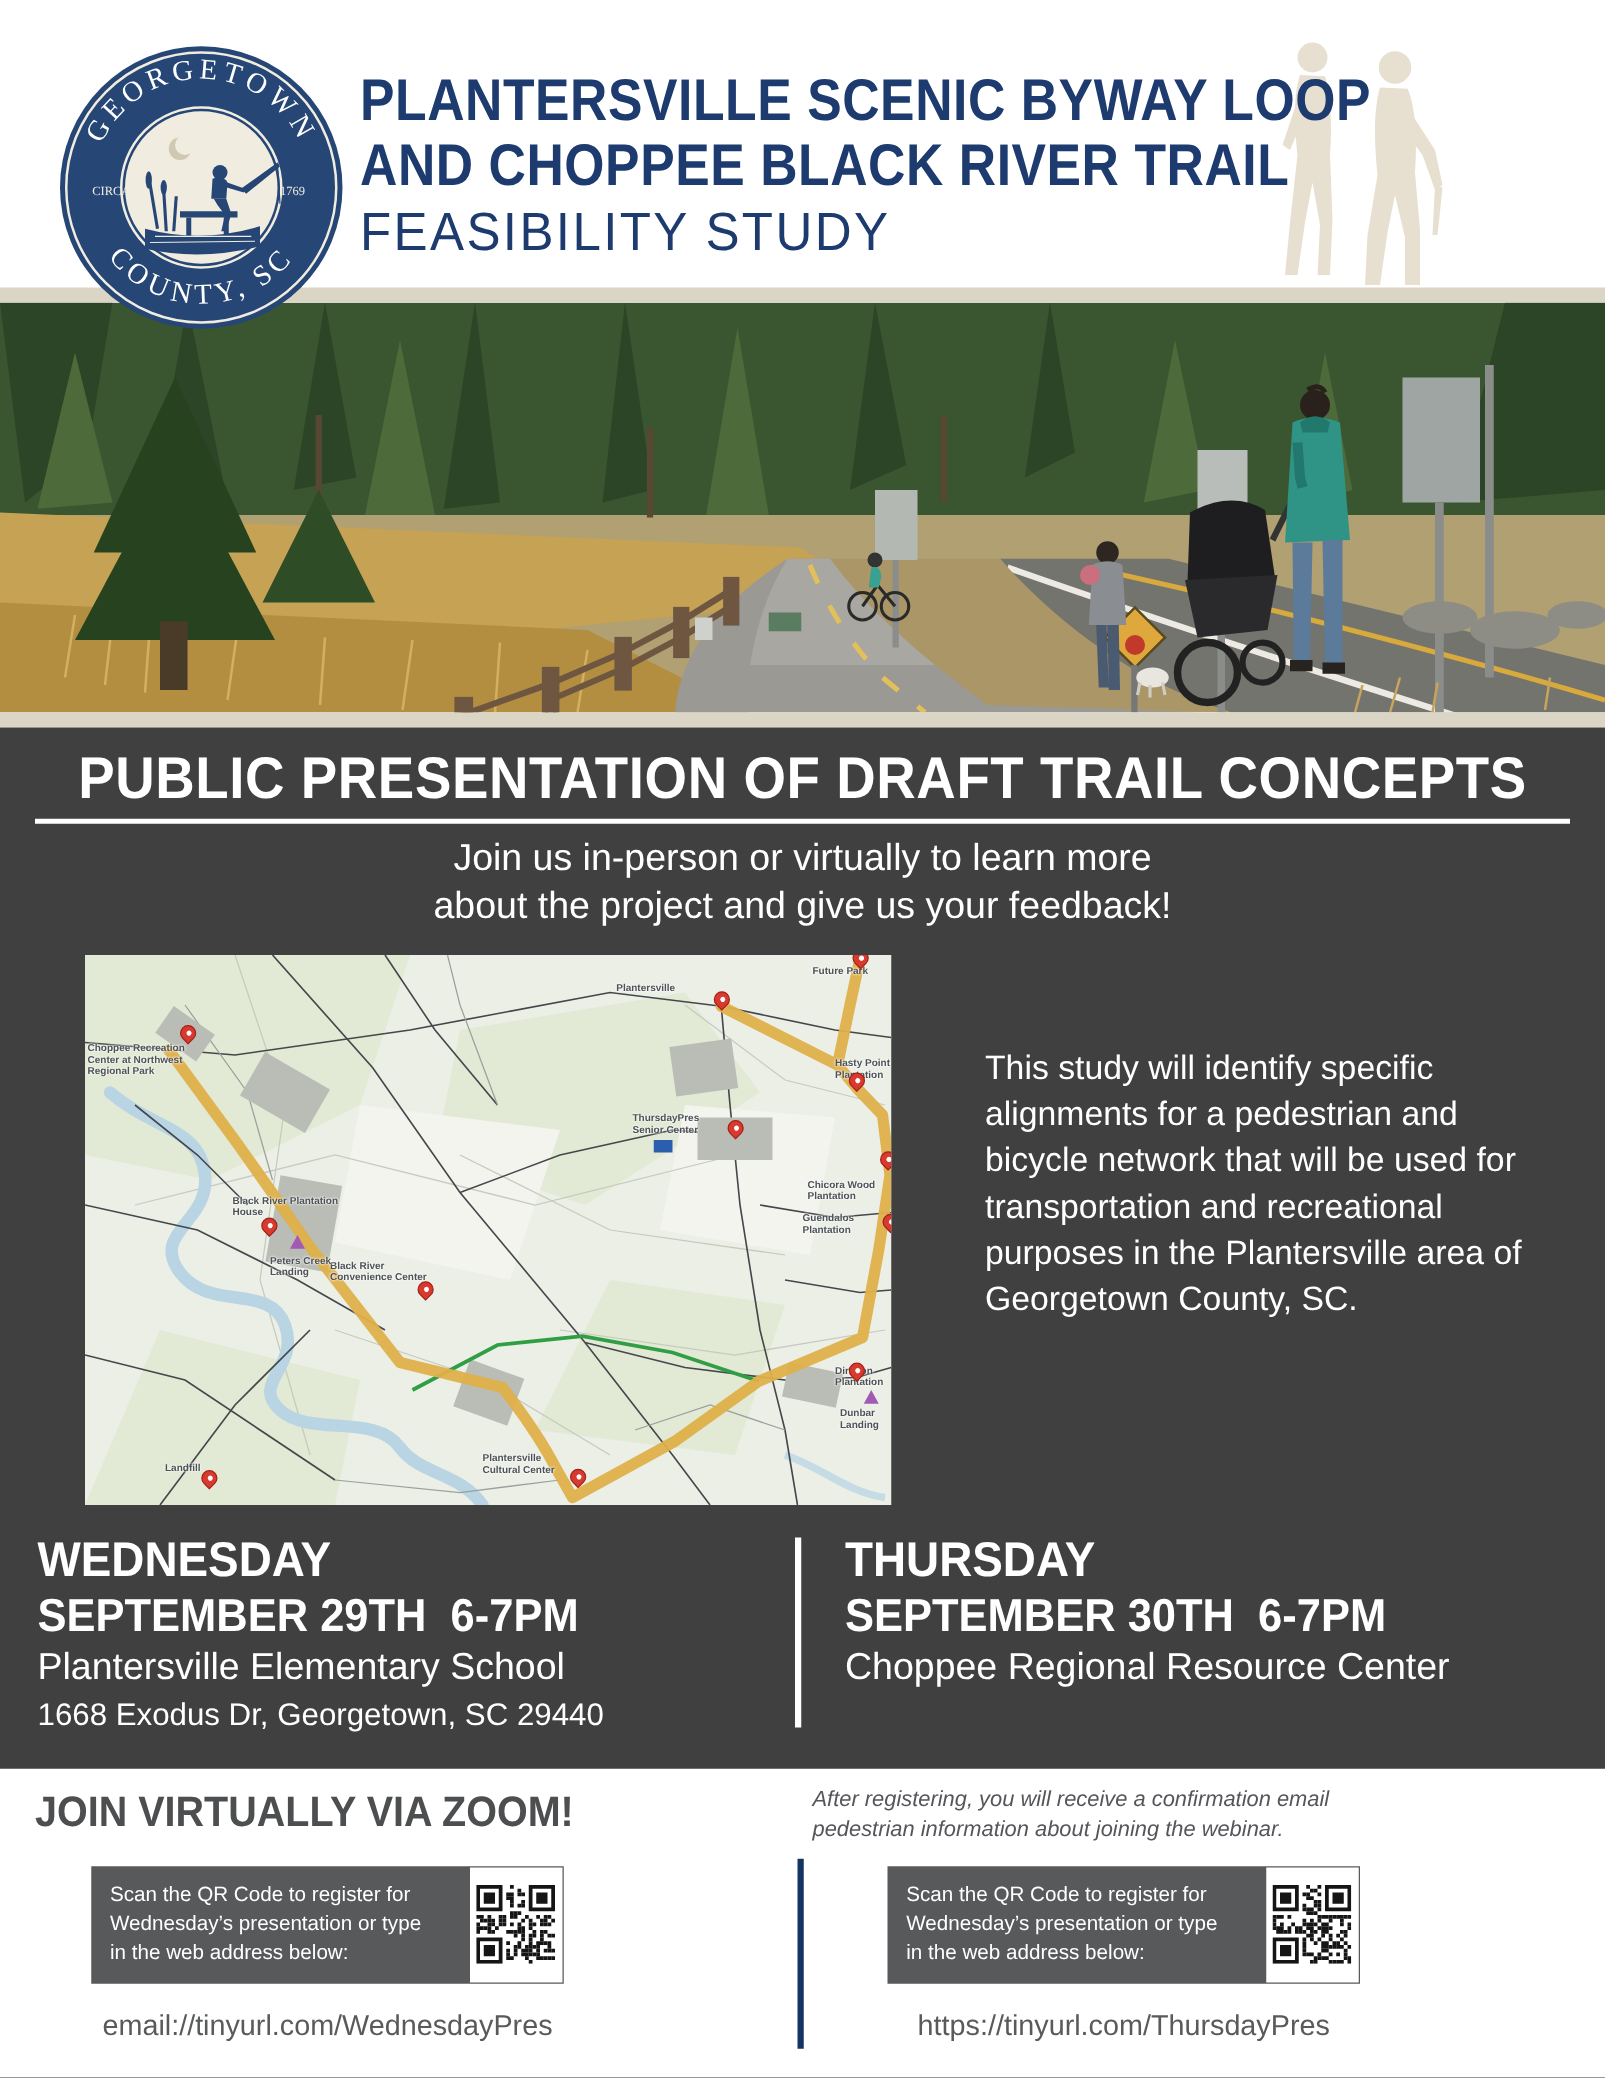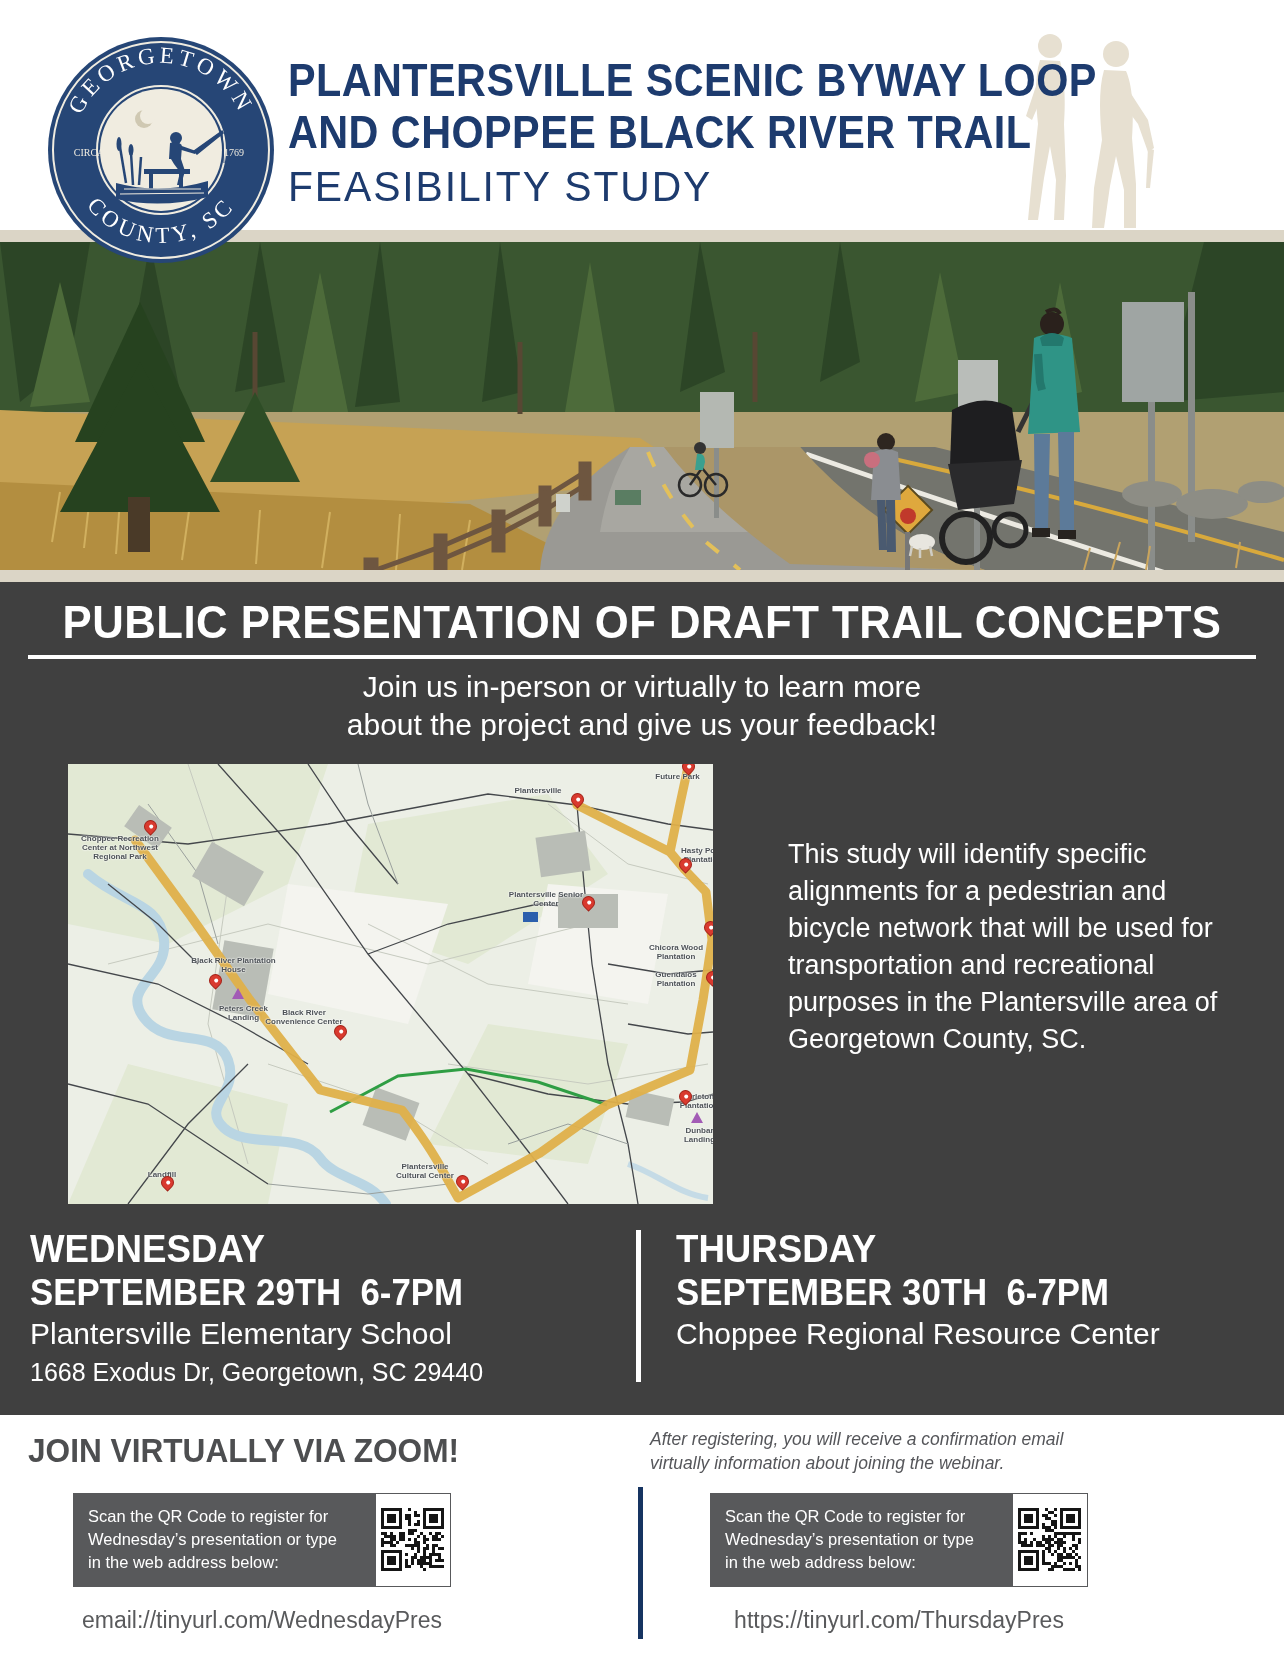--- a/index.html
+++ b/index.html
@@ -21,21 +21,21 @@
   .navy{position:absolute;left:0;top:582px;width:1284px;height:833px;background:#404040;z-index:4;}
   .main-heading{position:absolute;left:0;top:12px;width:1284px;text-align:center;color:#ffffff;
                 font-weight:bold;font-size:47px;letter-spacing:.5px;transform:scaleX(.93);
                 transform-origin:center top;white-space:nowrap;}
   .rule{position:absolute;left:28px;right:28px;top:73px;height:4px;background:#ffffff;}
   .subtitle{position:absolute;left:0;width:1284px;text-align:center;color:#ffffff;font-size:30px;}
   
   .map{position:absolute;left:68px;top:182px;width:645px;height:440px;background:#ecefe6;overflow:hidden;}
   .map svg.base{position:absolute;left:0;top:0;}
   .map-label{position:absolute;font-size:8px;line-height:9px;font-weight:bold;color:#4d5257;
-             text-align:center;text-shadow:0 0 2px #ffffff,0 0 2px #ffffff;z-index:5;}
+             text-shadow:0 0 2px #ffffff,0 0 2px #ffffff;z-index:5;}
   .map-pin{position:absolute;width:11px;height:11px;background:#d93a2f;border:1px solid #a32218;
            border-radius:50% 50% 50% 0;transform:translate(-6px,-12px) rotate(-45deg);z-index:6;}
   .map-pin:after{content:"";position:absolute;left:3.5px;top:3.5px;width:4px;height:4px;border-radius:50%;background:#ffffff;}
   .map-marker-purple{position:absolute;width:0;height:0;border-left:6px solid transparent;
            border-right:6px solid transparent;border-bottom:11px solid #a25bb5;
            transform:translate(-6px,-10px);z-index:6;}
   .school-icon{position:absolute;left:455px;top:148px;width:15px;height:10px;background:#2b5fad;z-index:6;}
   
   .desc{position:absolute;left:788px;top:254px;width:455px;color:#ffffff;font-size:27px;line-height:37px;}
   
@@ -345,21 +345,21 @@
           <div class="map-label" style="left: 318px; top: 398px; width: 78px;">Plantersville Cultural Center</div>
           <div class="map-pin" style="left: 394px; top: 423px;"></div>
           <div class="map-label" style="left: 64px; top: 406px; width: 60px;">Landfill</div>
           <div class="map-pin" style="left: 99px; top: 424px;"></div>
           <div class="map-label" style="left: 425px; top: 22px; width: 90px;">Plantersville</div>
           <div class="map-pin" style="left: 509px; top: 41px;"></div>
           <div class="map-label" style="left: 582px; top: 8px; width: 55px;">Future Park</div>
           <div class="map-pin" style="left: 620px; top: 8px;"></div>
           <div class="map-label" style="left: 600px; top: 82px; width: 70px;">Hasty Point Plantation</div>
           <div class="map-pin" style="left: 617px; top: 106px;"></div>
-          <div class="map-label" style="left: 438px; top: 126px; width: 80px;">Plantersville Senior Center</div>
+          <div class="map-label" style="left: 438px; top: 126px; width: 80px;">ThursdayPres Senior Center</div>
           <div class="map-pin" style="left: 520px; top: 144px;"></div>
           <div class="map-label" style="left: 578px; top: 152px; width: 60px; margin-top: 27px;">Chicora Wood Plantation</div>
           <div class="map-pin" style="left: 642px; top: 169px;"></div>
           <div class="map-label" style="left: 574px; top: 206px; width: 68px;">Guendalos Plantation</div>
           <div class="map-pin" style="left: 644px; top: 219px;"></div>
           <div class="map-label" style="left: 600px; top: 328px; width: 62px;">Dirleton Plantation</div>
           <div class="map-pin" style="left: 617px; top: 338px;"></div>
           <div class="map-label" style="left: 148px; top: 240px; width: 55px;">Peters Creek Landing</div>
           <div class="map-marker-purple" style="left: 170px; top: 234px;"></div>
           <div class="map-label" style="left: 604px; top: 362px; width: 55px;">Dunbar Landing</div>
@@ -381,21 +381,21 @@
       <div class="ev-day">THURSDAY</div>
       <div class="ev-date">SEPTEMBER 30TH  6-7PM</div>
       <div class="ev-venue">Choppee Regional Resource Center</div>
     </div>
   </div>
 
   <div class="bottom">
     <div class="zoom-heading">JOIN VIRTUALLY VIA ZOOM!</div>
     <div class="webinar-note">
       <div>After registering, you will receive a confirmation email</div>
-      <div>virtually information about joining the webinar.</div>
+      <div>pedestrian information about joining the webinar.</div>
     </div>
 
     <div class="qr-box" style="left:73px;">
       <div class="box-text" style="white-space: pre;"><span>Scan the QR Code to register for</span>
 <span>Wednesday’s presentation or type</span>
 <span>in the web address below:</span></div>
       <div class="qr-panel">
         <div class="qr-code" id="qr0"><svg width="63" height="63" viewBox="0 0 63 63" xmlns="http://www.w3.org/2000/svg">
               <rect width="63" height="63" fill="#ffffff"></rect>
               <rect x="27" y="0" width="3" height="3" fill="#151515"></rect>

